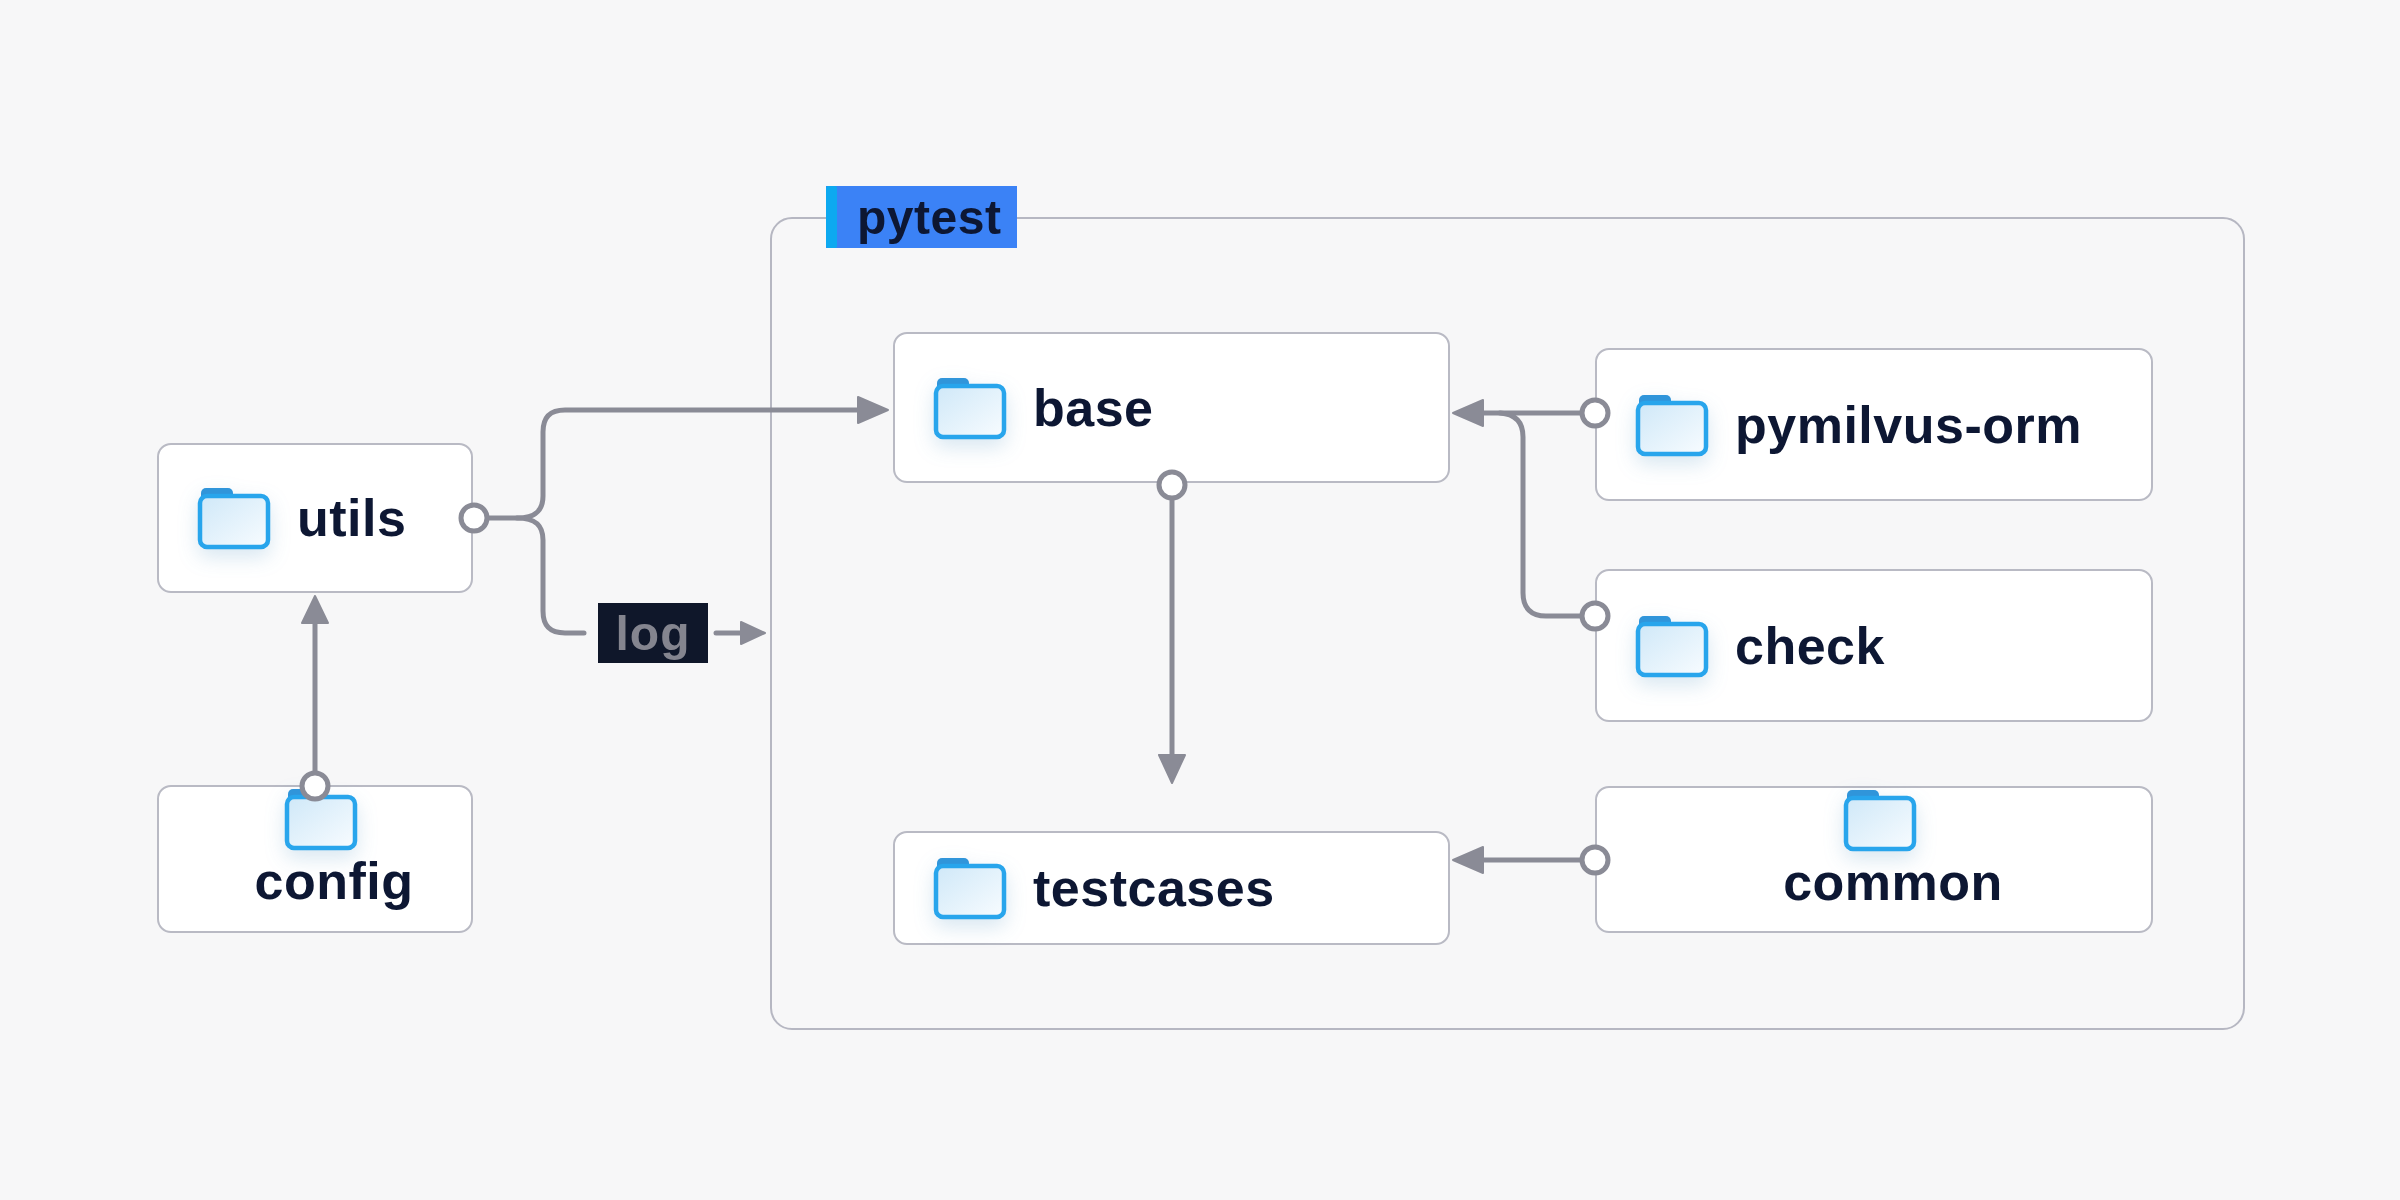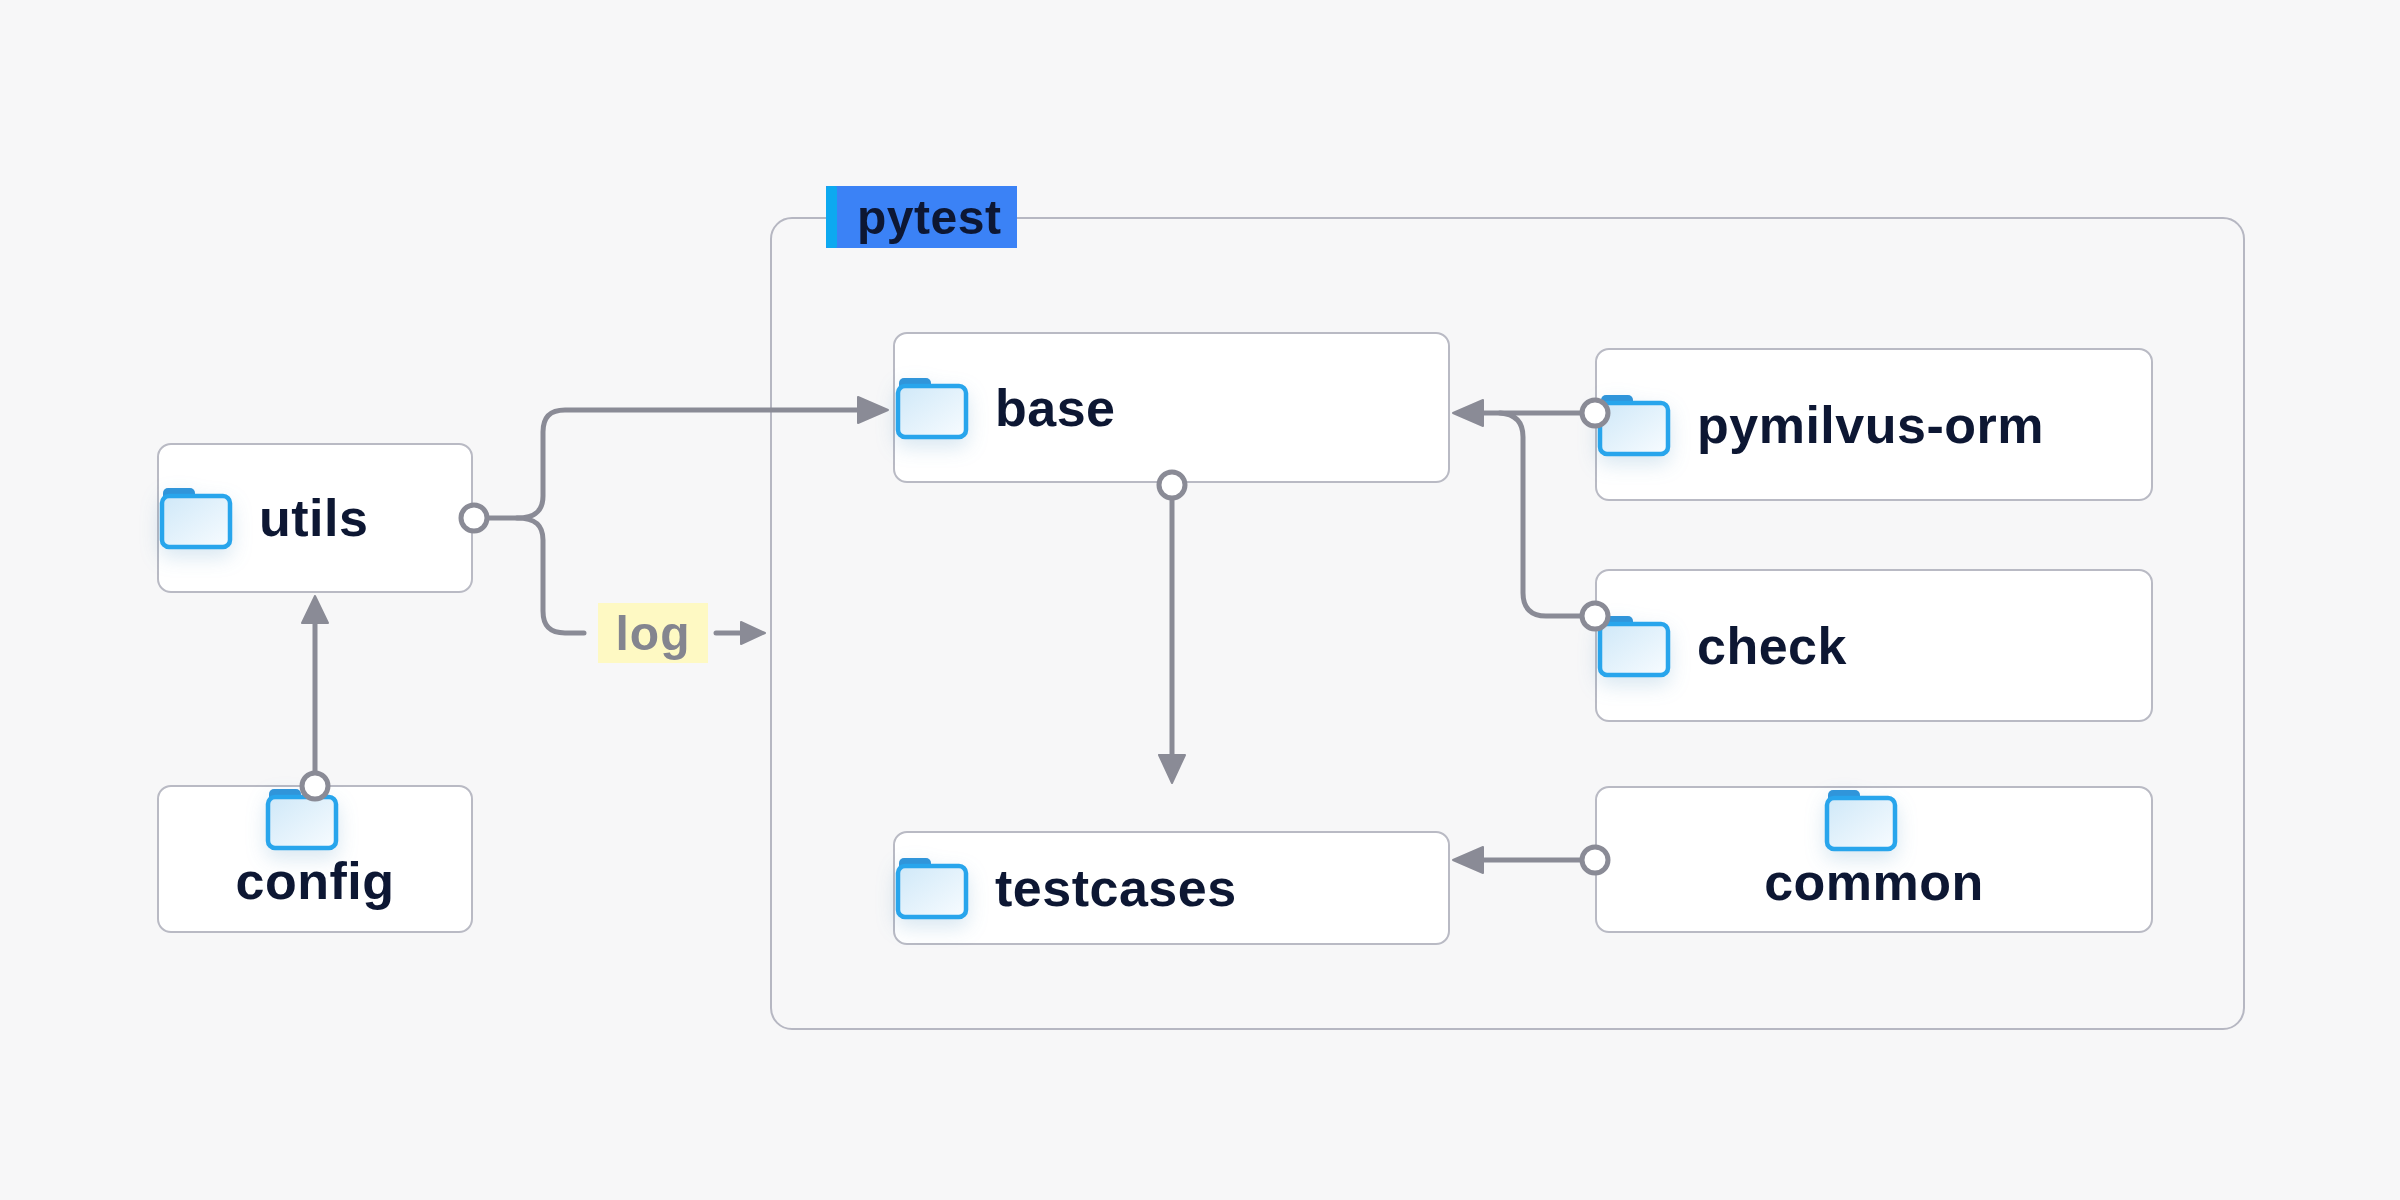--- a/index.html
+++ b/index.html
@@ -38,20 +38,21 @@
   }
 
   
   .node{
     position:absolute;
     background:#ffffff;
     border:2px solid #b9bac4;
     border-radius:14px;
     box-sizing:border-box;
     display:flex;align-items:center;
+    padding-left:38px;
     z-index:2;
   }
   .node .folder{margin-right:26px;flex:0 0 auto;filter:drop-shadow(0 8px 10px rgba(40,120,180,.18));}
   .node .node-label{
     font-size:52px;font-weight:700;color:#0d1733;letter-spacing:.5px;
     white-space:nowrap;
   }
 
   #node-utils    {left:157px; top:443px; width:316px; height:150px;}
   #node-config   {left:157px; top:785px; width:316px; height:148px;flex-direction:column;}
@@ -68,21 +69,21 @@
   }
   .edge{stroke:#8a8b96;stroke-width:5;fill:none;stroke-linecap:round;}
   .arrowhead{fill:#8a8b96;stroke:#8a8b96;stroke-width:2;stroke-linejoin:round;}
   .port{fill:#ffffff;stroke:#8a8b96;stroke-width:5;}
 
   .edge-label{
     position:absolute;
     left:598px;top:603px;width:110px;height:60px;
     display:flex;align-items:center;justify-content:center;
     font-size:48px;font-weight:600;color:#84858f;letter-spacing:1px;
-    z-index:6;background:#fef9c3;
+    z-index:6;background:#0f172a;
   }
 
   .defs-holder{position:absolute;width:0;height:0;}
 </style>
 </head>
 <body>
 
 <svg class="defs-holder" aria-hidden="true">
   <defs>
     <linearGradient id="folderGrad" x1="0" y1="0" x2="1" y2="1">

